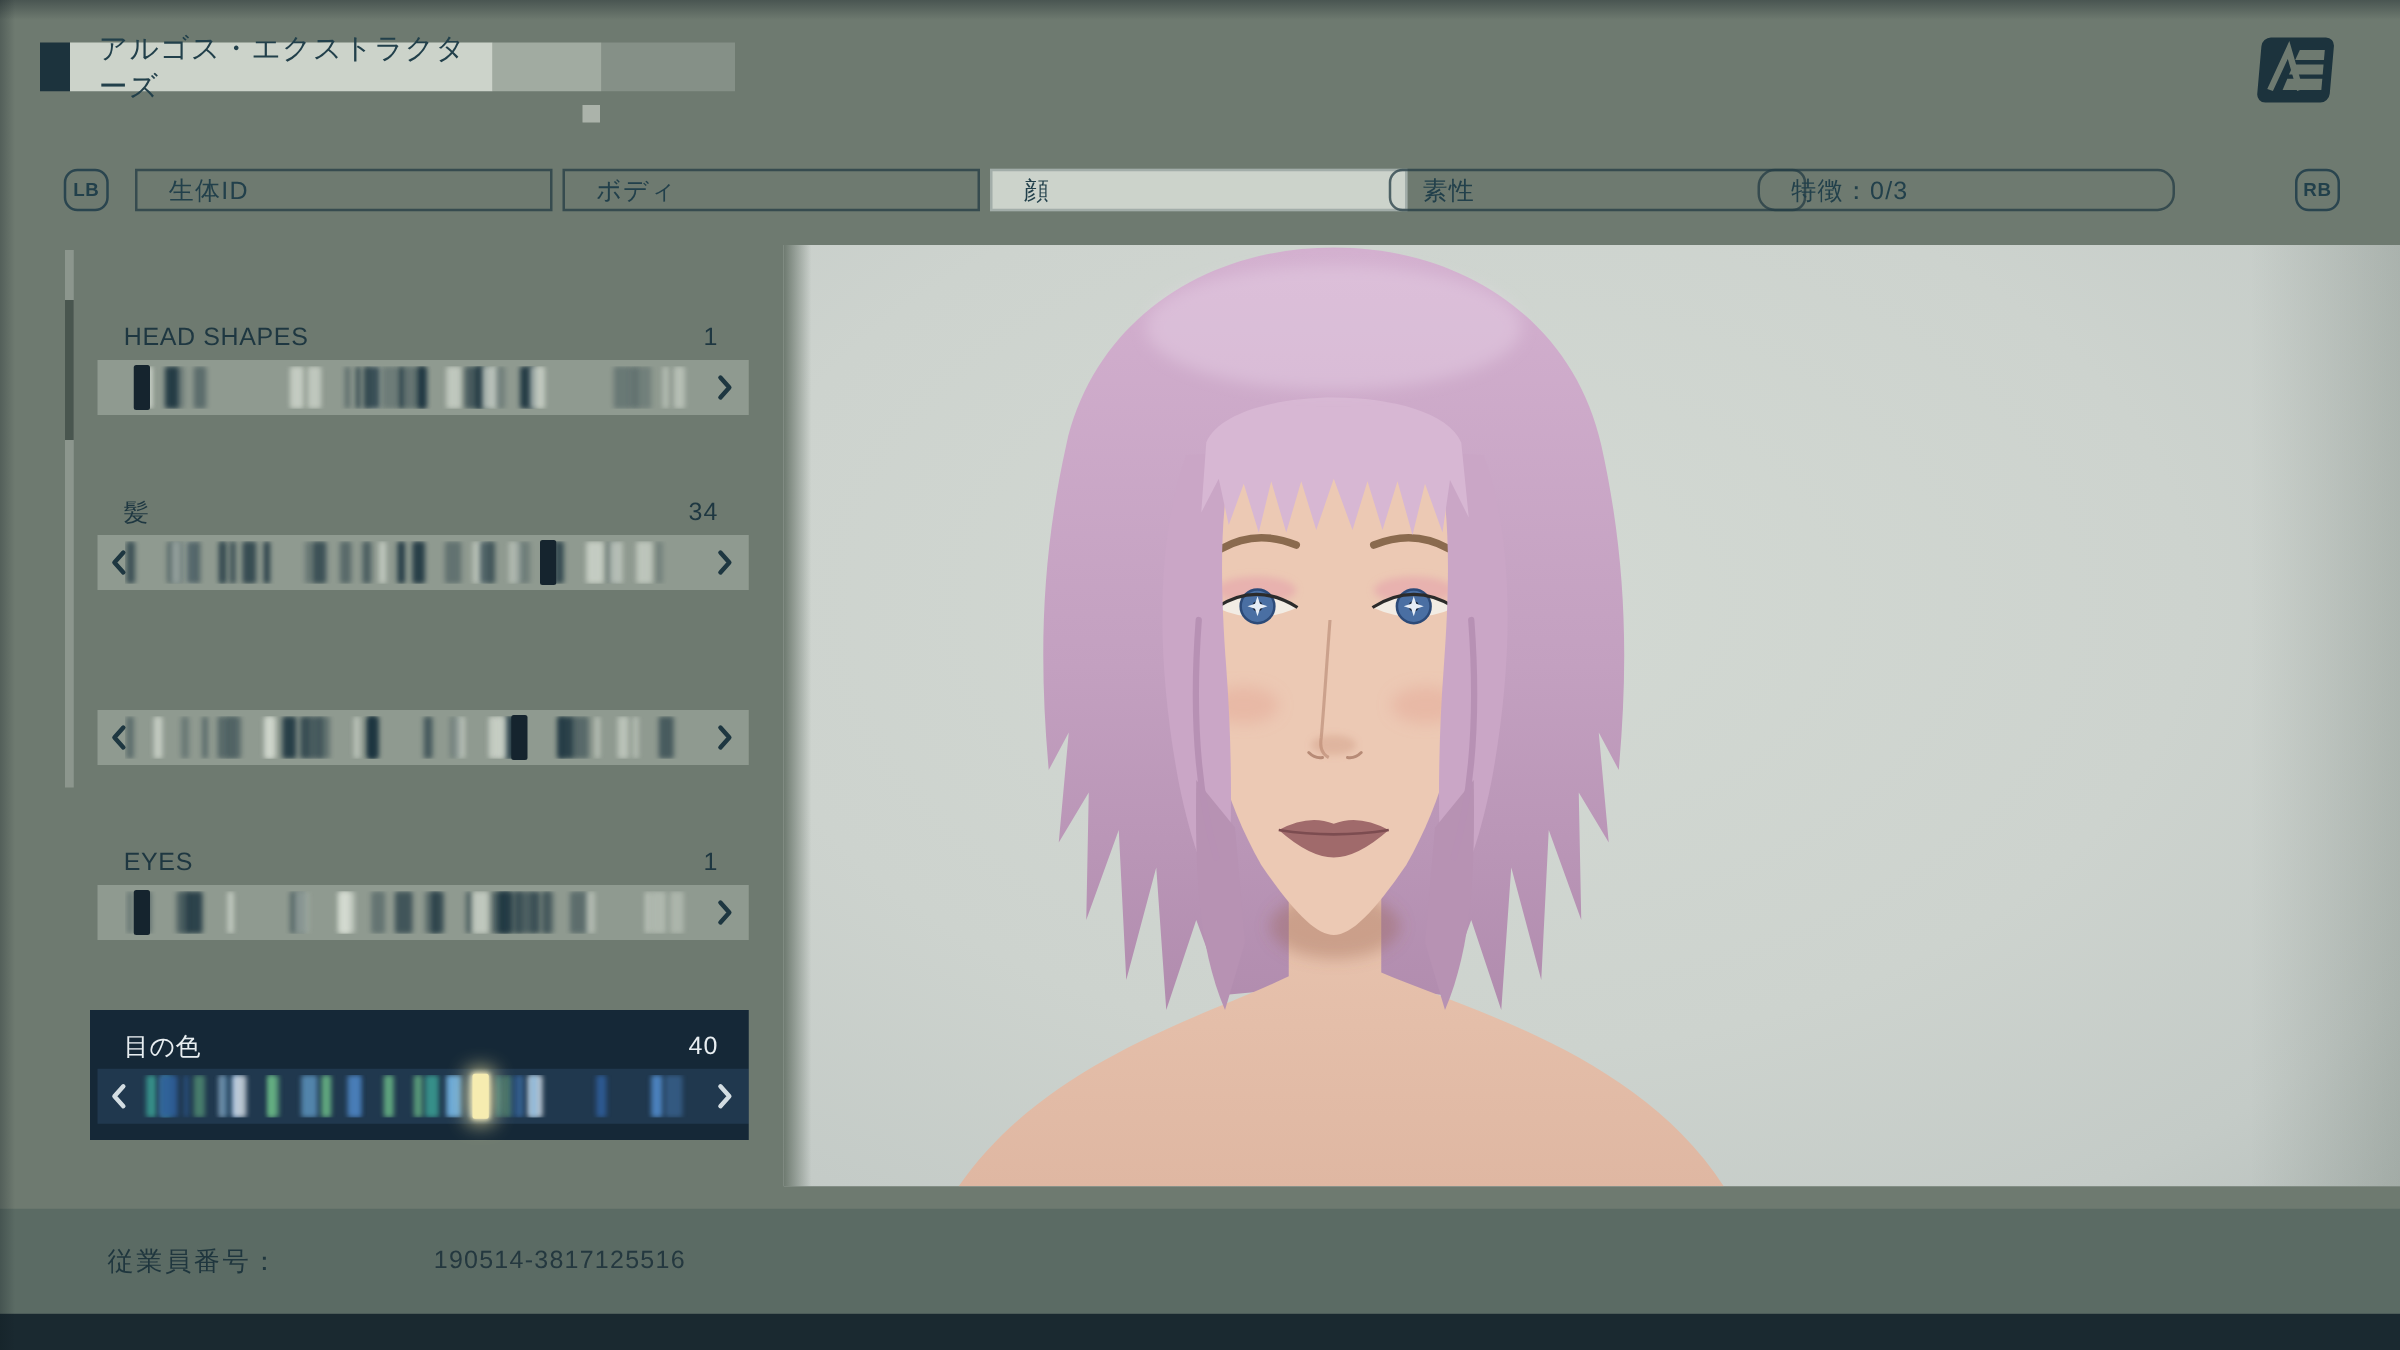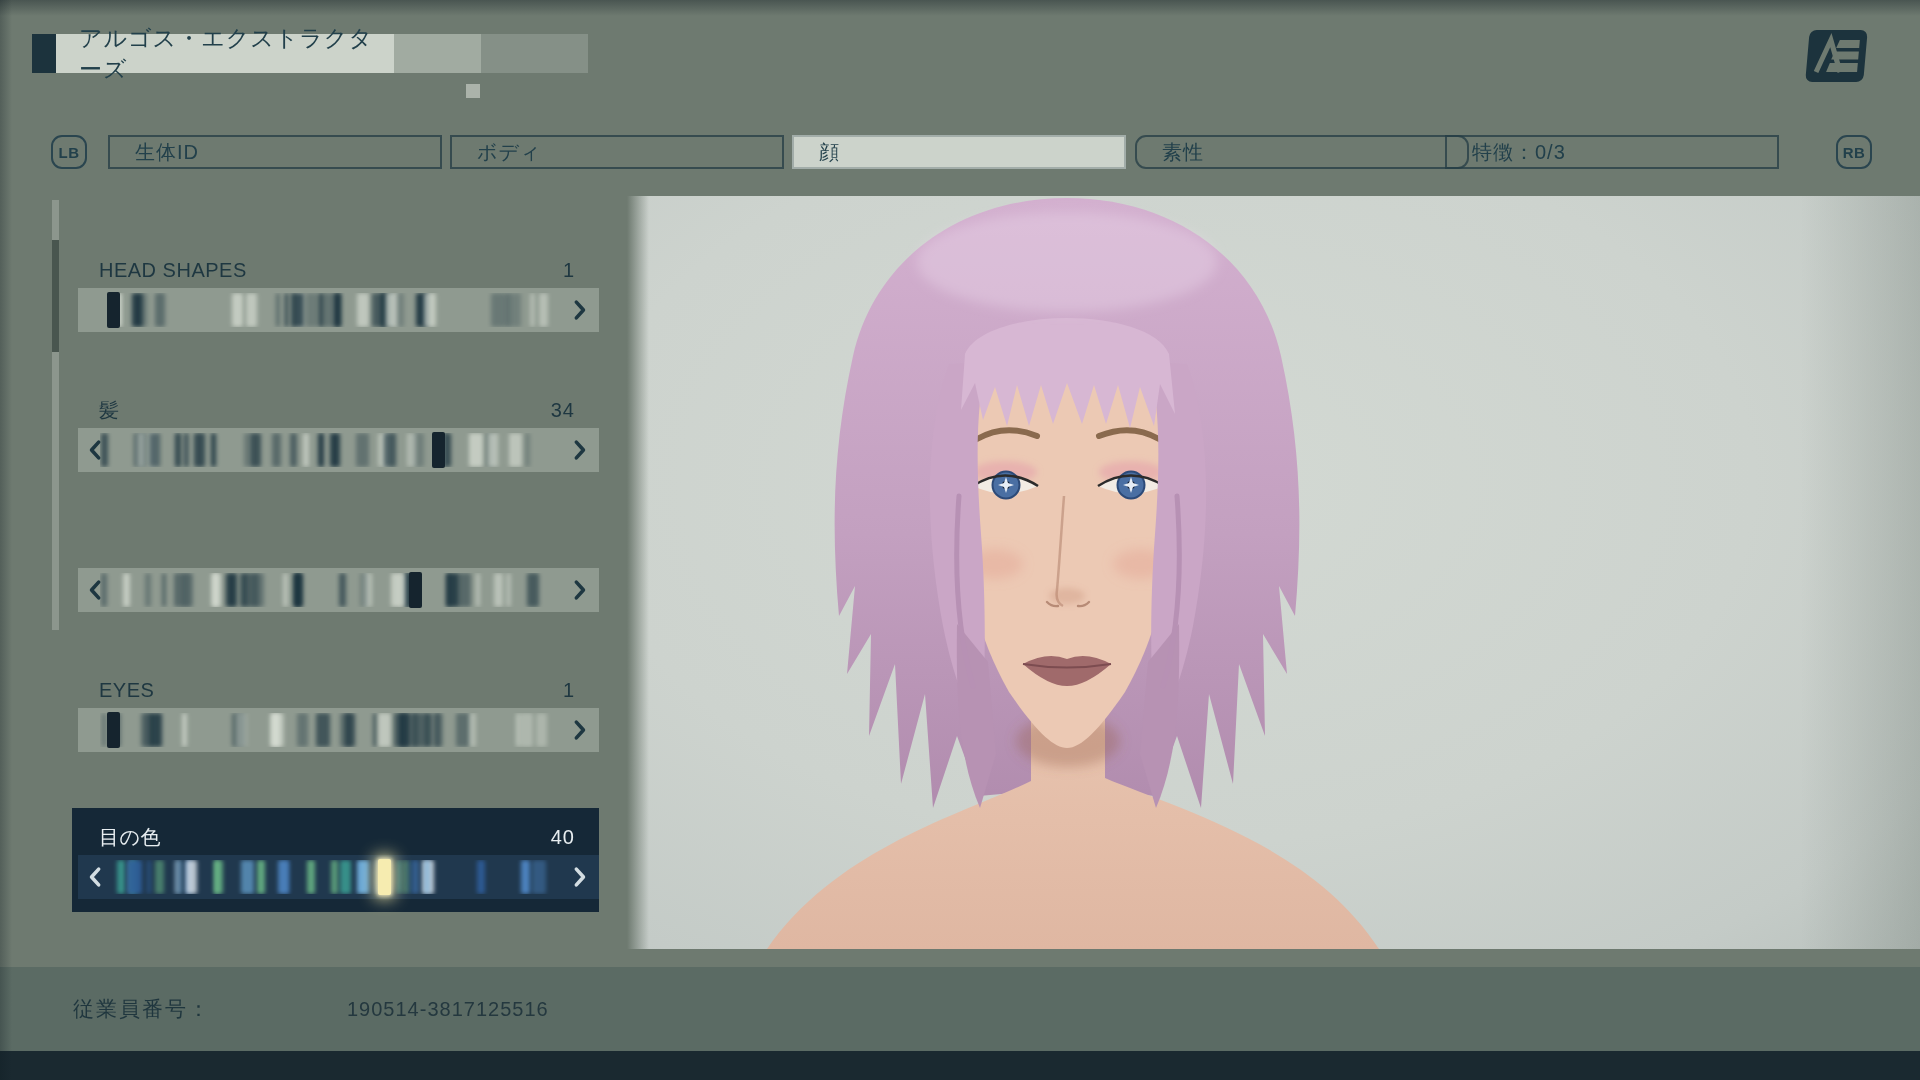--- a/index.html
+++ b/index.html
@@ -30,22 +30,22 @@
 
   
   .shoulder-btn { position:absolute; top:135px; width:36px; height:34px; border:2px solid #2a454f;
     border-radius:11px; display:flex; align-items:center; justify-content:center;
     font-size:15px; font-weight:bold; color:#22404b; letter-spacing:.5px; }
   .shoulder-btn.lb { left:51px; }
   .shoulder-btn.rb { left:1836px; }
   .tab { position:absolute; top:135px; width:334px; height:34px; border:2px solid rgba(36,60,68,.75);
     display:flex; align-items:center; padding-left:25px; font-size:20px; color:#22404b; letter-spacing:1px; cursor:default; }
   .tab:nth-of-type(1){ left:108px; } .tab:nth-of-type(2){ left:450px; }
-  .tab:nth-of-type(3){ left:792px; } .tab:nth-of-type(4){ left:1135px;border-radius:11px; }
-  .tab:nth-of-type(5){ left:1445px; }
+  .tab:nth-of-type(3){ left:792px; } .tab:nth-of-type(4){ left:1111px;border-radius:11px; }
+  .tab:nth-of-type(5){ left:1406px;border-radius:14px; }
   .tab.selected { background:#ccd3cb; border-color:rgba(36,60,68,.25); }
 
   
   .preview { position:absolute; left:627px; top:196px; width:1293px; height:753px;
     background: radial-gradient(ellipse at 42% 38%, #d3d9d3 0%, #cdd3ce 55%, #c4cbc7 85%, #bac2be 100%); }
   .preview-left-fade { position:absolute; left:0; top:0; width:22px; height:100%;
     background: linear-gradient(90deg, #6e7a70, rgba(110,122,112,0)); }
   .preview-right-fade { position:absolute; right:0; top:0; width:120px; height:100%;
     background: linear-gradient(270deg, rgba(100,112,104,.28), rgba(100,112,104,0)); }
   .portrait { position:absolute; left:0; top:0; width:100%; height:100%; }
@@ -70,21 +70,21 @@
   .slider-row.selected::before { content:""; position:absolute; left:0; right:0; top:-14px; bottom:-6px;
     background:#152837; z-index:0; }
   .slider-row.selected .row-head { z-index:1; color:#e8eef1; }
   .slider-row.selected .strip { background:rgba(92,140,200,.16); }
   .slider-row.selected .chevron { color:#d3dde2; }
   .slider-row.selected .marker { background:#f6ecb0; filter:blur(.3px);
     box-shadow:0 0 16px 4px rgba(244,232,165,.85), 0 0 4px 1px rgba(255,250,220,.9); }
 
   
   .footer-bar { position:absolute; left:0; top:967px; width:1920px; height:84px; background:#5b6b64; }
-  .employee-label { position:absolute; left:73px; top:50%; transform:translateY(-50%);
+  .employee-label { position:absolute; left:86px; top:50%; transform:translateY(-50%);
     font-size:21px; letter-spacing:2px; color:#1f363e; }
   .employee-number { position:absolute; left:347px; top:50%; transform:translateY(-50%);
     font-size:20px; letter-spacing:1px; color:#24383f; }
   .footer-actions { position:absolute; right:60px; top:0; height:100%; display:flex; align-items:center; gap:30px; }
   .action { display:flex; align-items:center; gap:11px; }
   .action-label { font-size:19px; font-weight:bold; color:#203a42; letter-spacing:1px; }
   .action-btn { width:38px; height:38px; border:2.5px solid #203a42; border-radius:50%;
     display:flex; align-items:center; justify-content:center; color:#203a42;
     font-size:16px; font-weight:bold; letter-spacing:.5px; }
   .bottom-strip { position:absolute; left:0; top:1051px; width:1920px; height:29px; background:#1a2930; }

